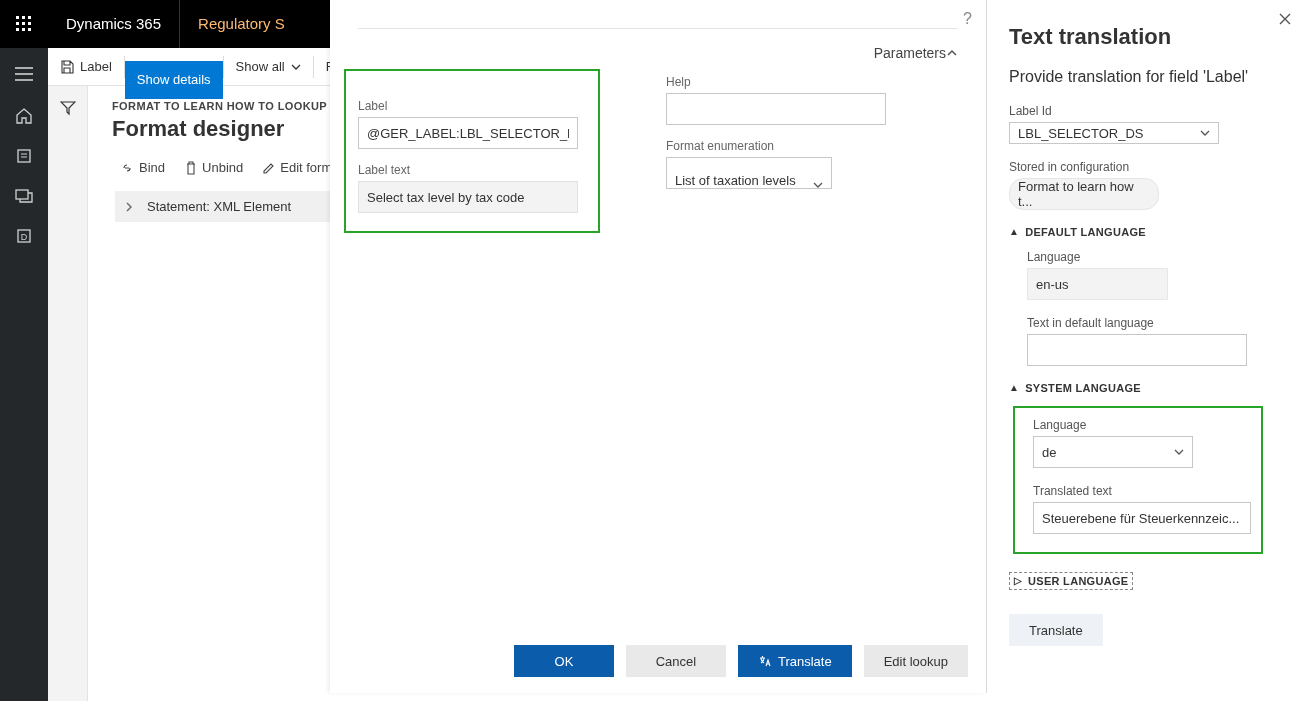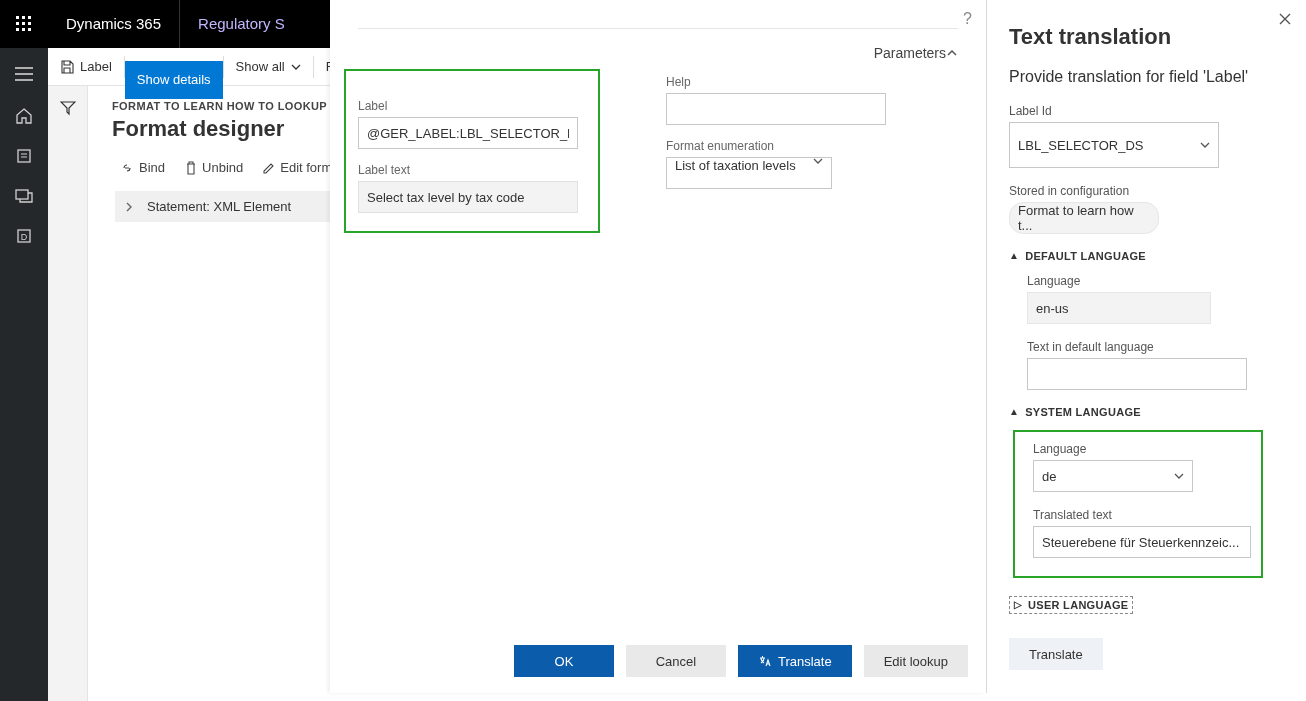--- a/index.html
+++ b/index.html
@@ -2,21 +2,21 @@
 <html><head>
 <meta charset="utf-8">
 <style>
   * { box-sizing: border-box; margin: 0; padding: 0; font-family: "Segoe UI", Arial, sans-serif; }
   html, body { width: 1306px; height: 701px; overflow: hidden; background: #fff; color: #333; }
 
   
   .topbar { position: absolute; top: 0; left: 0; right: 0; height: 48px; background: #000; display: flex; align-items: center; color: #fff; }
   .topbar .waffle { width: 48px; height: 48px; display:flex; align-items:center; justify-content:center; cursor:pointer; }
   .topbar .product { padding: 0 18px; font-size: 15px; line-height:48px;}
-  .topbar .module { border-left: 1px solid #333; padding: 0 18px; font-size: 15px; line-height:48px; color:#c4b5fd;}
+  .topbar .module { border-left: 1px solid #333; padding: 0 18px; font-size: 15px; line-height:48px; color:#fdba74;}
 
   
   .leftrail { position: absolute; top: 48px; left: 0; width: 48px; bottom: 0; background: #24282b; display:flex; flex-direction:column; align-items:center; padding-top:6px; gap:4px;}
   .leftrail .ritem { width:48px; height:36px; display:flex; align-items:center; justify-content:center; color:#d0d0d0; cursor:pointer;}
   .leftrail .ritem.hamburger{height:40px;}
 
   
   .filterrail { position: absolute; top: 48px; left: 48px; width: 40px; bottom: 0; background: #f3f3f3; border-right:1px solid #e3e3e3;}
   .filterrail .ficon { width:40px; height:40px; display:flex; align-items:center; justify-content:center; color:#333; cursor:pointer; margin-top:40px;}
 
@@ -41,21 +41,21 @@
   .modal .help-icon { position:absolute; top:10px; right:14px; color:#888; font-size:16px; cursor:pointer;}
   .modal h2 { font-size: 22px; font-weight:600; margin-bottom:24px;}
   .modal .divider { border-bottom:1px solid #e5e5e5; margin-bottom:10px;}
   .sectionhead { display:flex; justify-content:flex-end; align-items:center; font-size:14px; color:#444; padding:6px 0 14px 0; cursor:pointer;}
   .sectionhead .caret { color:#555;}
   .grid2 { display:flex; gap:46px;}
   .col { width:262px; display:flex; flex-direction:column; gap:14px;}
   .fld label { font-size:12px; color:#666; display:block; margin-bottom:4px;}
   .fld input, .fld .ro, .fld .select { width:220px; height:32px; border:1px solid #c7c7c7; padding:0 8px; font-size:13px; color:#333; background:#fff;}
   .fld .ro { background:#f3f3f3; border:1px solid #e1e1e1; display:flex; align-items:center;}
-  .fld .select { display:flex; align-items:flex-start; justify-content:space-between; cursor:pointer;}
+  .fld .select { display:flex; align-items:flex-end; justify-content:space-between; cursor:pointer;}
   .fld .select .chev { color:#555; font-size:12px;}
   .hlbox { border:2px solid #28a428; padding:14px 12px 18px 12px; margin-left:-14px; margin-top:-6px; width:256px;}
   .modal-footer { height:64px; display:flex; align-items:center; justify-content:flex-end; gap:12px; padding:0 18px;}
   .btn { height:32px; padding:0 20px; font-size:13px; border:none; cursor:pointer; display:flex; align-items:center; gap:6px;}
   .btn.primary { background:#0b5cab; color:#fff;}
   .btn.secondary { background:#e9e9e9; color:#333;}
 
   
   .rpanel { position:absolute; top:0; left:986px; right:0; bottom:8px; background:#fff; z-index:3; border-left:1px solid #d9d9d9; padding:24px 22px; overflow:hidden;}
   .rpanel .close { position:absolute; top:12px; right:14px; color:#555; cursor:pointer; font-size:16px;}
@@ -261,21 +261,21 @@
   <div class="close">
     <svg width="14" height="14" viewBox="0 0 14 14">
         <path d="M2 2 L12 12 M12 2 L2 12" stroke="#555" stroke-width="1.4"></path>
       </svg>
   </div>
   <h2>Text translation</h2>
   <div class="sub">Provide translation for field 'Label'</div>
 
   <div class="fld2">
     <label>Label Id</label>
-    <div class="select" style="width:210px;height:46px;border:1px solid #c7c7c7;display:flex;align-items:center;justify-content:space-between;padding:0 8px;">
+    <div class="select" style="width:210px;height:22px;border:1px solid #c7c7c7;display:flex;align-items:center;justify-content:space-between;padding:0 8px;">
       <span>LBL_SELECTOR_DS</span>
       <span>
           <svg width="10" height="6" viewBox="0 0 10 6">
             <path d="M1 1 L5 5 L9 1" fill="none" stroke="#555" stroke-width="1.3"></path>
           </svg>
         </span>
     </div>
   </div>
 
   <div class="fld2">
@@ -283,21 +283,21 @@
     <div class="ro" style="width:150px;border-radius:14px;">Format to learn how t...</div>
   </div>
 
   <div class="grouphead">
     <span class="tri">▲</span>
     <span>DEFAULT LANGUAGE</span>
   </div>
   <div class="indent">
     <div class="fld2">
       <label>Language</label>
-      <div class="ro linklike" style="width:184px;">en-us</div>
+      <div class="ro linklike" style="width:141px;">en-us</div>
     </div>
     <div class="fld2">
       <label>Text in default language</label>
       <input type="text" style="width: 220px;" value="">
     </div>
   </div>
 
   <div class="grouphead">
     <span class="tri">▲</span>
     <span>SYSTEM LANGUAGE</span>

